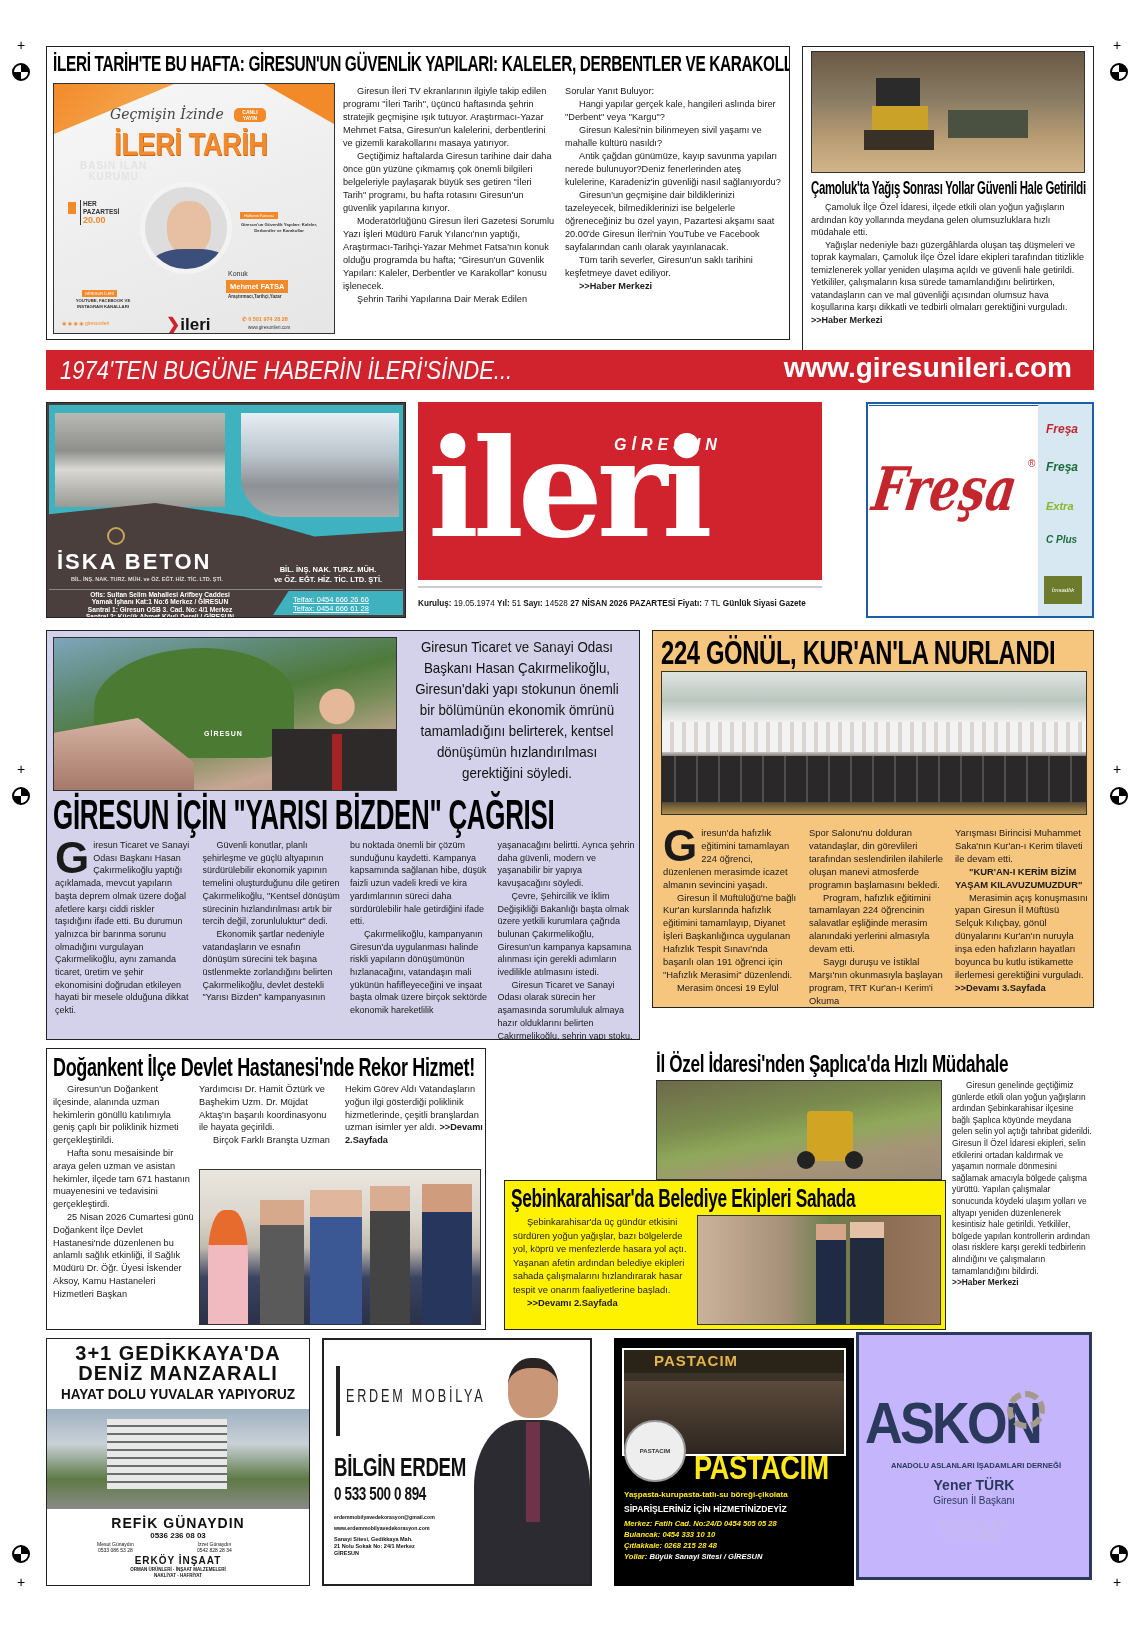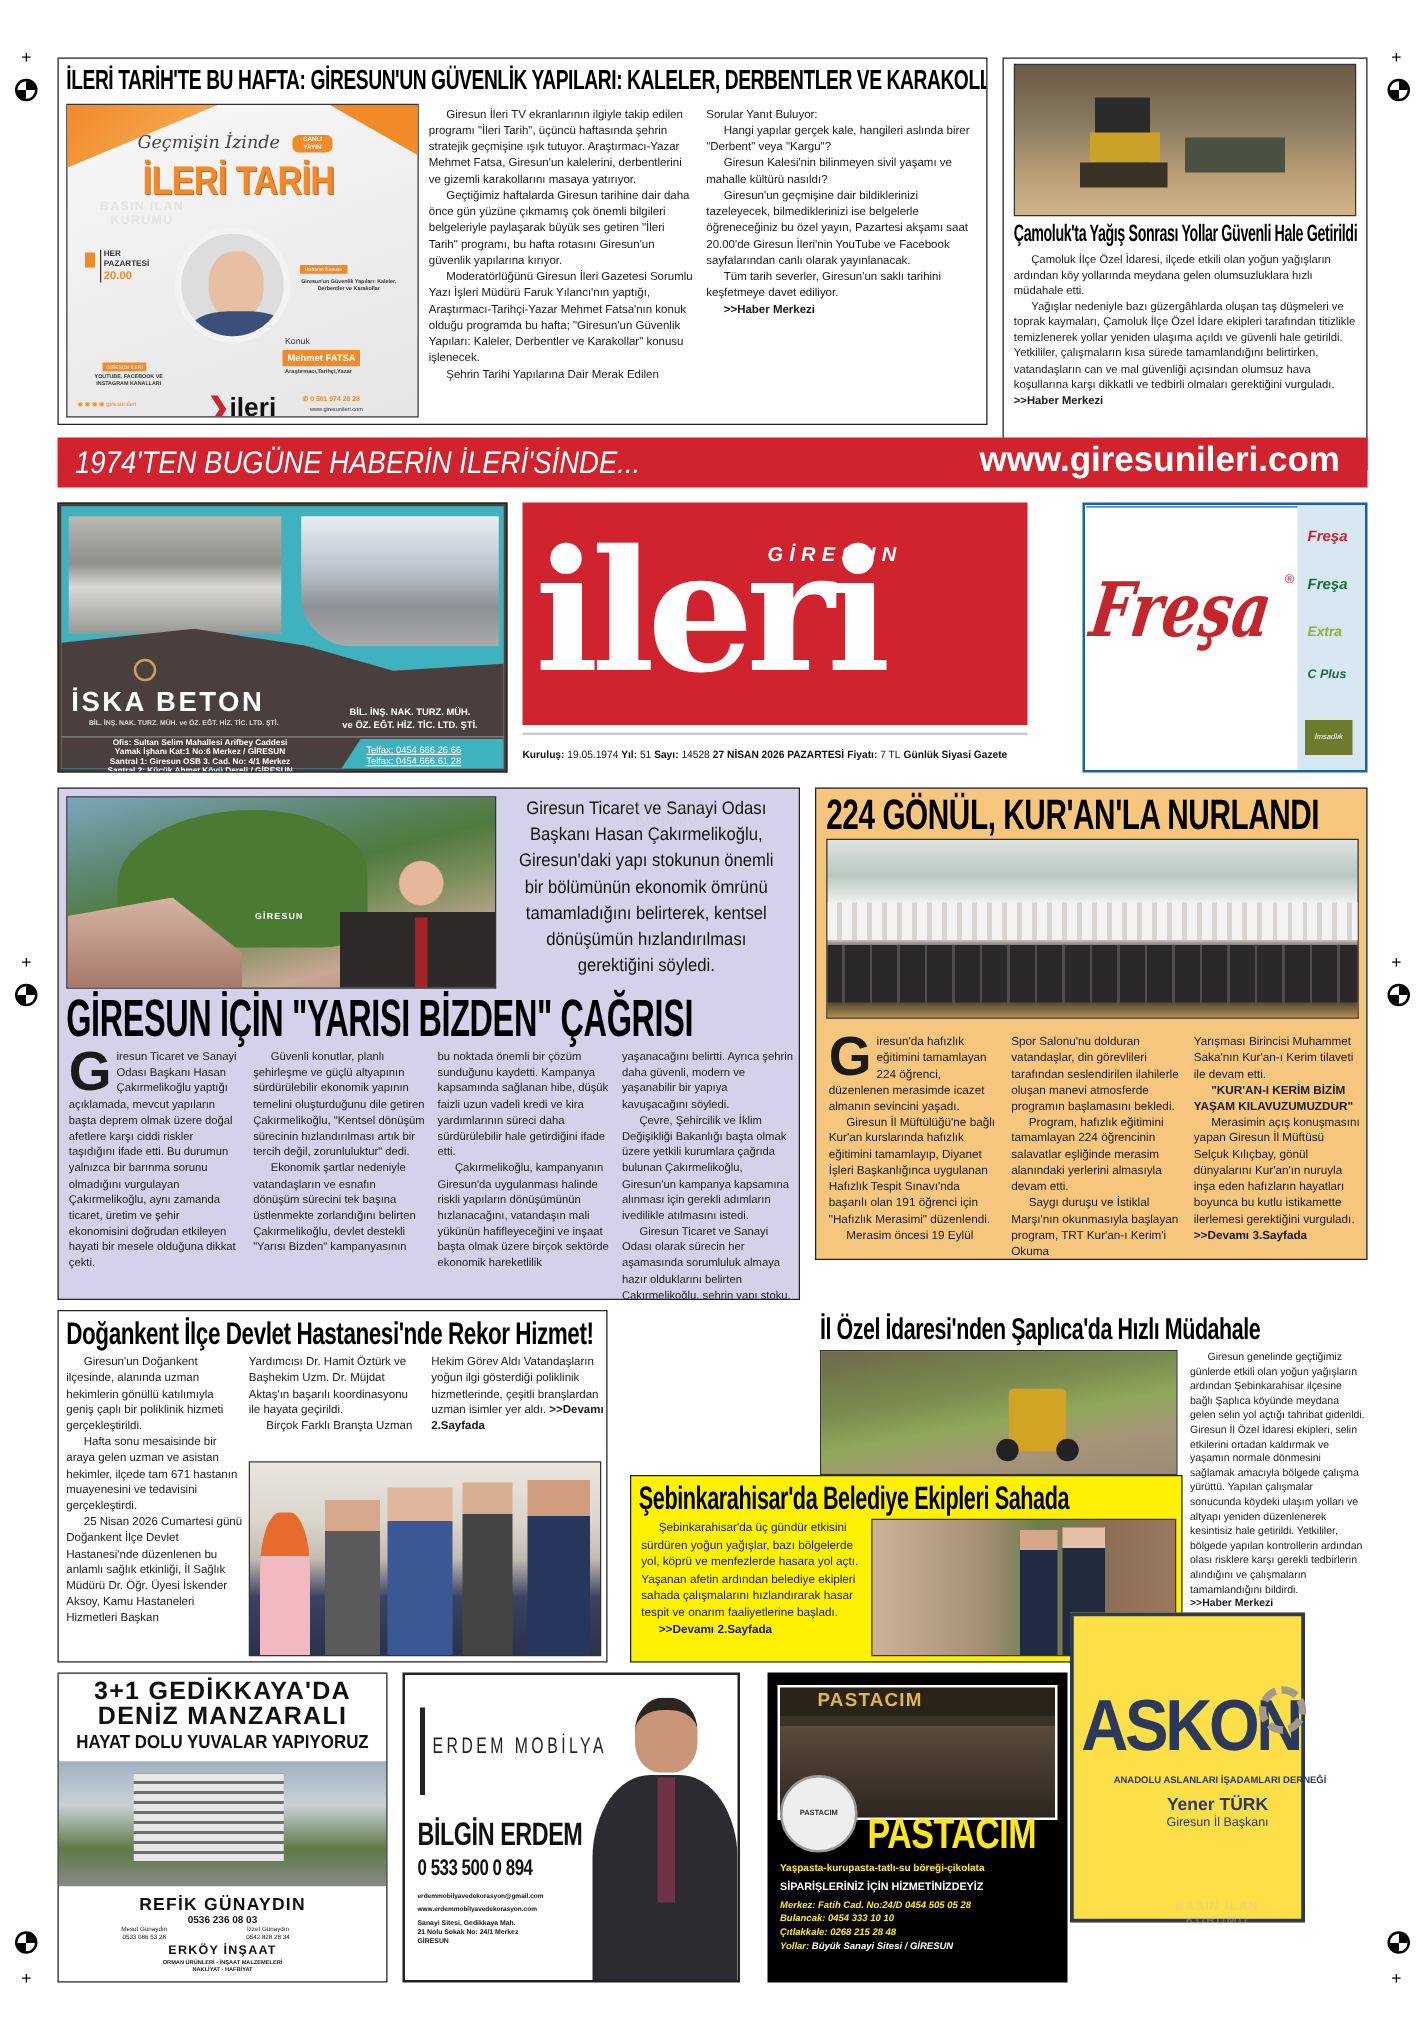--- a/index.html
+++ b/index.html
@@ -55,34 +55,35 @@
       <div style="position:absolute;left:6px;top:62px;width:80px;height:40px;border-radius:40% 40% 0 0;background:#3b4f7a;"></div>
     </div>
     <div style="position:absolute;left:186px;top:128px;background:#f28a2a;color:#fff;font-size:4px;padding:1px 4px;">Haftanın Konusu</div>
     <div style="position:absolute;left:180px;top:138px;width:90px;font-size:4.3px;font-weight:bold;color:#333;text-align:center;line-height:6px;">Giresun'un Güvenlik Yapıları: Kaleler, Derbentler ve Karakollar</div>
     <div style="position:absolute;left:28px;top:206px;background:#f28a2a;color:#fff;font-size:4px;padding:1px 3px;">GİRESUN İLERİ</div>
     <div style="position:absolute;left:14px;top:214px;width:70px;font-size:4.3px;font-weight:bold;color:#333;text-align:center;line-height:6px;">YOUTUBE, FACEBOOK VE INSTAGRAM KANALLARI</div>
     <div style="position:absolute;left:174px;top:186px;font-size:7px;color:#333;">Konuk</div>
     <div style="position:absolute;left:172px;top:196px;background:#f28a2a;color:#fff;font-size:7.5px;font-weight:bold;padding:2px 4px;">Mehmet FATSA</div>
     <div style="position:absolute;left:174px;top:210px;font-size:4.5px;color:#333;font-weight:bold;">Araştırmacı,Tarihçi,Yazar</div>
     <div style="position:absolute;left:8px;top:236px;font-size:5px;color:#f28a2a;">◉ ◉ ◉ ◉ <span>giresunileri</span></div>
-    <div style="position:absolute;left:112px;top:230px;font-size:21px;font-weight:bold;color:#111;"><span style="color:#d0232e;">❯</span><span>ileri</span></div>
+    <div style="position:absolute;left:112px;top:230px;font-size:17px;font-weight:bold;color:#111;"><span style="color:#d0232e;">❯</span><span>ileri</span></div>
     <div style="position:absolute;left:188px;top:232px;font-size:5.5px;color:#f28a2a;font-weight:bold;">✆ <span>0 501 974 28 28</span></div>
     <div style="position:absolute;left:194px;top:241px;font-size:4.5px;color:#333;">www.giresunileri.com</div>
   </div>
   <div class="txt" style="position:absolute;left:296px;top:38px;width:212px;">
     <p>Giresun İleri TV ekranlarının ilgiyle takip edilen programı "İleri Tarih", üçüncü haftasında şehrin stratejik geçmişine ışık tutuyor. Araştırmacı-Yazar Mehmet Fatsa, Giresun'un kalelerini, derbentlerini ve gizemli karakollarını masaya yatırıyor.</p>
     <p>Geçtiğimiz haftalarda Giresun tarihine dair daha önce gün yüzüne çıkmamış çok önemli bilgileri belgeleriyle paylaşarak büyük ses getiren "İleri Tarih" programı, bu hafta rotasını Giresun'un güvenlik yapılarına kırıyor.</p>
     <p>Moderatörlüğünü Giresun İleri Gazetesi Sorumlu Yazı İşleri Müdürü Faruk Yılancı'nın yaptığı, Araştırmacı-Tarihçi-Yazar Mehmet Fatsa'nın konuk olduğu programda bu hafta; "Giresun'un Güvenlik Yapıları: Kaleler, Derbentler ve Karakollar" konusu işlenecek.</p>
     <p>Şehrin Tarihi Yapılarına Dair Merak Edilen</p>
   </div>
   <div class="txt" style="position:absolute;left:518px;top:38px;width:218px;">
     <div>Sorular Yanıt Buluyor:</div>
     <p>Hangi yapılar gerçek kale, hangileri aslında birer "Derbent" veya "Kargu"?</p>
     <p>Giresun Kalesi'nin bilinmeyen sivil yaşamı ve mahalle kültürü nasıldı?</p>
+    <p>Antik çağdan günümüze, kayıp savunma yapıları nerede bulunuyor?Deniz fenerlerinden ateş kulelerine, Karadeniz'in güvenliği nasıl sağlanıyordu?</p>
     <p>Giresun'un geçmişine dair bildiklerinizi tazeleyecek, bilmediklerinizi ise belgelerle öğreneceğiniz bu özel yayın, Pazartesi akşamı saat 20.00'de Giresun İleri'nin YouTube ve Facebook sayfalarından canlı olarak yayınlanacak.</p>
     <p>Tüm tarih severler, Giresun'un saklı tarihini keşfetmeye davet ediliyor.</p>
     <p class="ref">&gt;&gt;Haber Merkezi</p>
   </div>
 </section>
 
 <section class="box" style="left:802px;top:46px;width:292px;height:330px;">
   <div class="photo" style="left:8px;top:4px;width:274px;height:122px;background:linear-gradient(180deg,#6b5a45 0%,#8a7c64 40%,#b69a72 70%,#d2b58a 100%);">
     <div style="position:absolute;left:64px;top:26px;width:44px;height:52px;background:#2b2b2b;"></div>
     <div style="position:absolute;left:60px;top:54px;width:56px;height:24px;background:#c9a227;"></div>
@@ -322,21 +323,21 @@
   <div style="position:absolute;left:10px;top:152px;width:226px;font-size:8px;font-weight:bold;color:#ffe81a;white-space:nowrap;">Yaşpasta-kurupasta-tatlı-su böreği-çikolata</div>
   <div style="position:absolute;left:10px;top:166px;width:226px;font-size:8.6px;font-weight:bold;color:#fff;white-space:nowrap;">SİPARİŞLERİNİZ İÇİN HİZMETİNİZDEYİZ</div>
   <div style="position:absolute;left:10px;top:180px;width:226px;font-size:7.6px;font-style:italic;font-weight:bold;line-height:11px;">
     <div><span style="color:#ffe81a;">Merkez:</span> <span style="color:#ffe81a;">Fatih Cad. No:24/D  0454 505 05 28</span></div>
     <div><span style="color:#ffe81a;">Bulancak:</span> <span style="color:#ffe81a;">0454 333 10 10</span></div>
     <div><span style="color:#ffe81a;">Çıtlakkale:</span> <span style="color:#ffe81a;">0268 215 28 48</span></div>
     <div><span style="color:#ffe81a;">Yollar:</span> <span style="color:#fff;">Büyük Sanayi Sitesi / GİRESUN</span></div>
   </div>
 </section>
 
-<section class="abs" style="left:856px;top:1290px;width:188px;height:248px;border:3px solid #2b3a5c;background:#fde047;">
+<section class="abs" style="left:856px;top:1332px;width:236px;height:248px;border:3px solid #2b3a5c;background:#c4b5fd;">
   <div class="hl" style="position:absolute;left:6px;top:54px;font-size:58px;color:#2b3a5c;transform:scaleX(0.9);letter-spacing:-3px;">ASKON</div>
   <div style="position:absolute;left:148px;top:56px;width:38px;height:38px;border:6px dashed #a39a8d;border-radius:50%;"></div>
   <div style="position:absolute;left:4px;top:126px;width:226px;font-size:7.6px;font-weight:bold;color:#2b3a5c;white-space:nowrap;text-align:center;">ANADOLU ASLANLARI İŞADAMLARI DERNEĞİ</div>
   <div style="position:absolute;left:0;top:142px;width:230px;text-align:center;font-size:14px;font-weight:bold;color:#2b3a5c;">Yener TÜRK</div>
   <div style="position:absolute;left:0;top:160px;width:230px;text-align:center;font-size:10px;color:#2b3a5c;">Giresun İl Başkanı</div>
 </section>
 
 <div class="wm" style="left:80px;top:160px;">
     <div>BASIN İLAN</div>
     <div>KURUMU</div>

